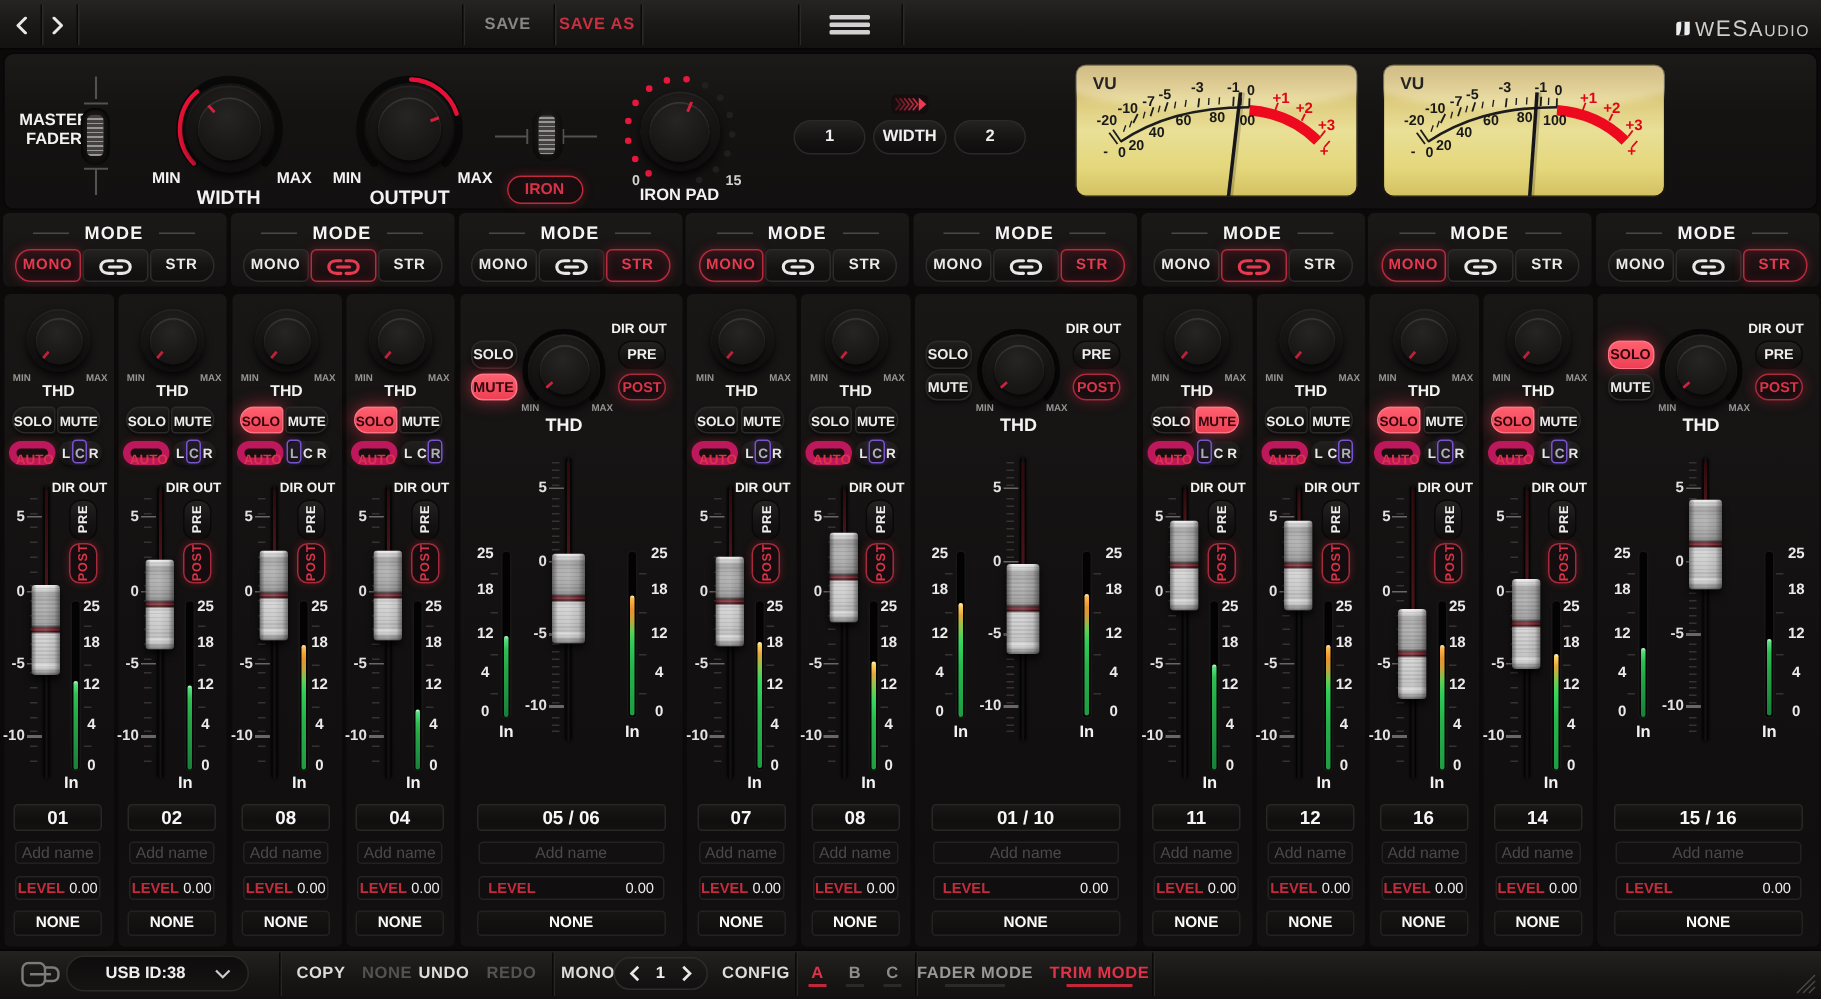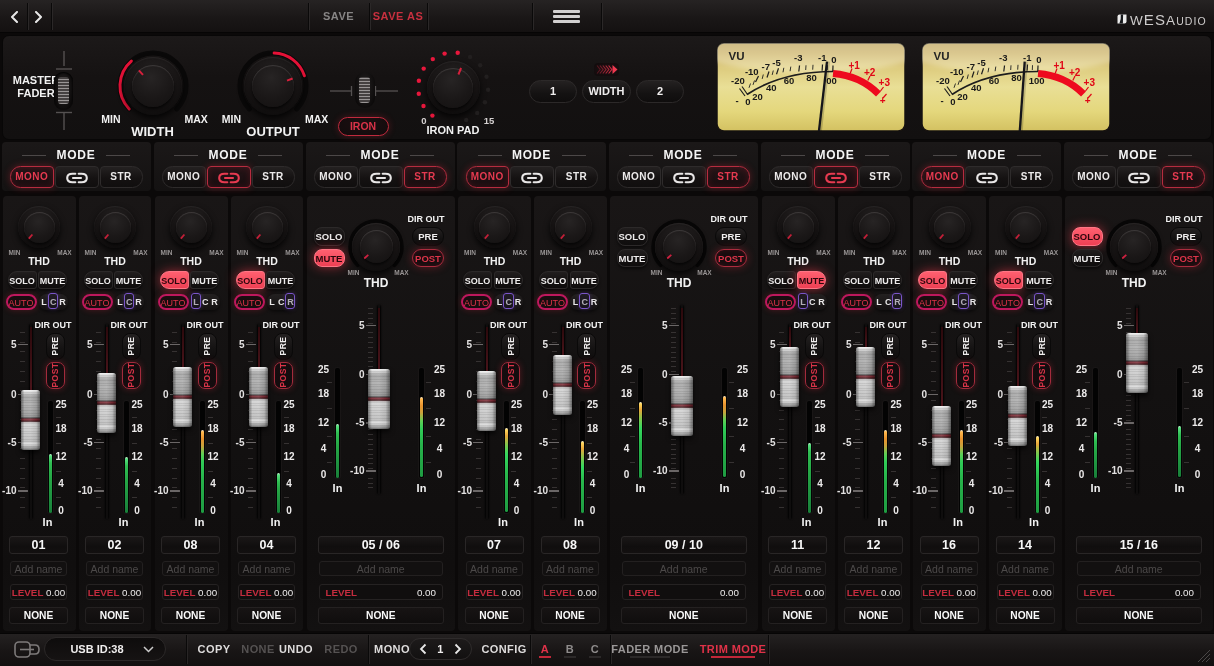--- a/index.html
+++ b/index.html
@@ -12,21 +12,21 @@
 .master{left:2px;top:35px;width:1210px;height:105px;background:linear-gradient(#1c1919,#151212 40%,#121010);border-radius:7px;border:1px solid #080707;}
 .lbl{color:#f2f2f2;font-weight:bold;}
 .modeband{top:142px;height:49px;background:linear-gradient(#1b1818,#141212);border-radius:4px;}
 .chpanel{top:196px;height:435px;background:linear-gradient(#191616,#131111 45%,#100e0e 85%,#131111);border-radius:4px;}
 .mtitle{top:6px;width:100%;text-align:center;color:#f5f5f5;font-size:12px;font-weight:bold;letter-spacing:.8px;}
 .mline{top:13px;height:1px;background:#4c4848;}
 .mbtn{background:linear-gradient(#242121,#151212 55%,#100e0e);border:1px solid #2e2b2b;color:#eceaea;font-size:10px;font-weight:bold;text-align:center;letter-spacing:.5px;}
 .mbtn.act{border:1px solid #b62c3f;color:#e63a50;background:linear-gradient(#251417,#170d0f);box-shadow:0 0 7px rgba(220,40,60,.35),inset 0 0 6px rgba(180,30,50,.25);}
 .sbtn{background:linear-gradient(#211e1e,#141111 55%,#0f0d0d);border:1px solid #2c2929;color:#eeecec;font-weight:bold;text-align:center;box-shadow:0 2px 3px rgba(0,0,0,.5);}
 .sbtn.fill{background:linear-gradient(#ff6070,#ee4054);border:1px solid #ff7585;color:#2c060c;box-shadow:0 0 11px rgba(255,60,80,.55);}
-.autob{border-radius:9px;background:rgba(26,10,13,.6);border:2px solid #be185d;color:#dd3349;font-weight:normal;text-align:center;box-shadow:0 0 6px rgba(200,35,55,.3);}
+.autob{border-radius:9px;background:rgba(26,10,13,.6);border:5px solid #be185d;color:#dd3349;font-weight:bold;text-align:center;box-shadow:0 0 6px rgba(200,35,55,.3);}
 .vbtn{border-radius:8px;background:linear-gradient(#242121,#141212 60%,#0f0d0d);border:1px solid #0a0909;color:#f0eeee;}
 .vbtn span,.postb span{position:absolute;left:50%;top:50%;transform:translate(-50%,-50%) rotate(-90deg);font-size:8.5px;font-weight:bold;letter-spacing:.5px;white-space:nowrap;}
 .postb{border-radius:7px;background:rgba(22,8,11,.5);border:1px solid #a32b3c;color:#d93448;box-shadow:0 0 6px rgba(210,40,60,.35);}
 .preb2{border-radius:9px;background:linear-gradient(#242121,#141212 60%,#0f0d0d);border:1px solid #0a0909;color:#f0eeee;font-size:9.5px;font-weight:bold;text-align:center;}
 .postb2{border-radius:9px;background:rgba(24,8,11,.55);border:1px solid #ab2c3e;color:#dc3449;font-size:9.5px;font-weight:bold;text-align:center;box-shadow:0 0 9px rgba(210,40,60,.4),inset 0 0 5px rgba(180,30,50,.2);}
 .track{width:4px;background:linear-gradient(90deg,#000,#141212 50%,#000);border-radius:2px;box-shadow:0 0 2px #000;}
 .cap{width:19px;border-radius:2.5px;box-shadow:0 3px 5px rgba(0,0,0,.65);
 background:
  repeating-linear-gradient(0deg,rgba(0,0,0,.08) 0 1px,rgba(255,255,255,0) 1px 2.6px),
  linear-gradient(90deg,rgba(0,0,0,.40),rgba(255,255,255,.08) 18%,rgba(255,255,255,.14) 50%,rgba(0,0,0,.05) 80%,rgba(0,0,0,.44)),
@@ -1259,21 +1259,21 @@
 <div class="abs mintick" style="left:629.5px;top:382.0px;width:5px"></div>
 <div class="abs mintick" style="left:728.5px;top:382.0px;width:5px"></div>
 <div class="abs mintick" style="left:629.5px;top:408.0px;width:5px"></div>
 <div class="abs mintick" style="left:728.5px;top:408.0px;width:5px"></div>
 <div class="abs mintick" style="left:629.5px;top:435.5px;width:5px"></div>
 <div class="abs mintick" style="left:728.5px;top:435.5px;width:5px"></div>
 <div class="abs mintick" style="left:629.5px;top:462.0px;width:5px"></div>
 <div class="abs mintick" style="left:728.5px;top:462.0px;width:5px"></div>
 <div class="abs lbl" style="left:631.5px;top:482px;width:18px;text-align:center;font-size:11px">In</div>
 <div class="abs lbl" style="left:715.5px;top:482px;width:18px;text-align:center;font-size:11px">In</div>
-<div class="abs numbox" style="left:620.5px;top:536px;width:126.5px;height:17.5px;line-height:17px">09 / 10</div>
+<div class="abs numbox" style="left:620.5px;top:536px;width:126.5px;height:17.5px;line-height:17px">01 / 10</div>
 <div class="abs addname" style="left:621.5px;top:560.5px;width:124.5px;height:15.5px;line-height:14.5px">Add name</div>
 <div class="abs levbox" style="left:621.5px;top:583.5px;width:124.5px;height:16px;line-height:15px"><span style="color:#c42c3e;font-weight:bold;margin-left:6px">LEVEL</span><span style="color:#eceaea;float:right;margin-right:6px">0.00</span></div>
 <div class="abs nonebox" style="left:620.5px;top:607px;width:126.5px;height:17px;line-height:16px">NONE</div>
 <div class="abs chpanel" style="left:1064.5px;width:148.5px"></div>
 <div class="abs sbtn fill" style="left:1071.5px;top:227px;width:31px;height:18.5px;font-size:9.5px;line-height:17.5px;border-radius:8px">SOLO</div>
 <div class="abs sbtn" style="left:1071.5px;top:248.5px;width:31px;height:18.5px;font-size:9.5px;line-height:17.5px;border-radius:8px">MUTE</div>
 <svg class="abs" style="left:1106.0px;top:219px" width="56" height="56">
       <path d="M 9.62 46.38 A 26 26 0 1 1 46.38 46.38" stroke="#080707" stroke-width="3.5" fill="none" stroke-linecap="round"></path>
     </svg>
 <div class="abs knob" style="left:1110.0px;top:223px;width:48px;height:48px"></div>

